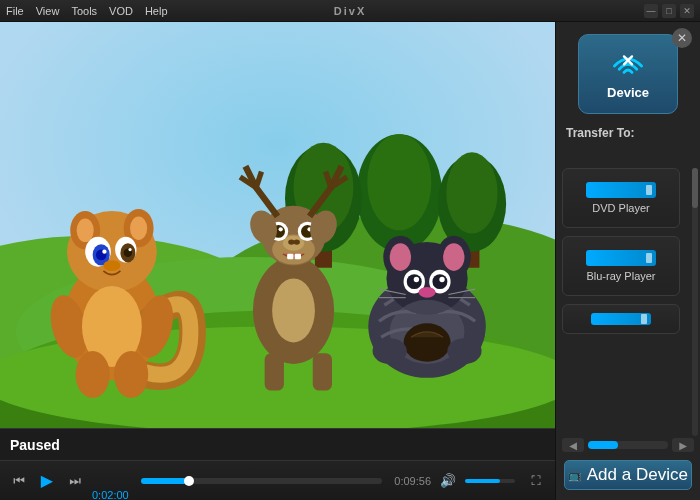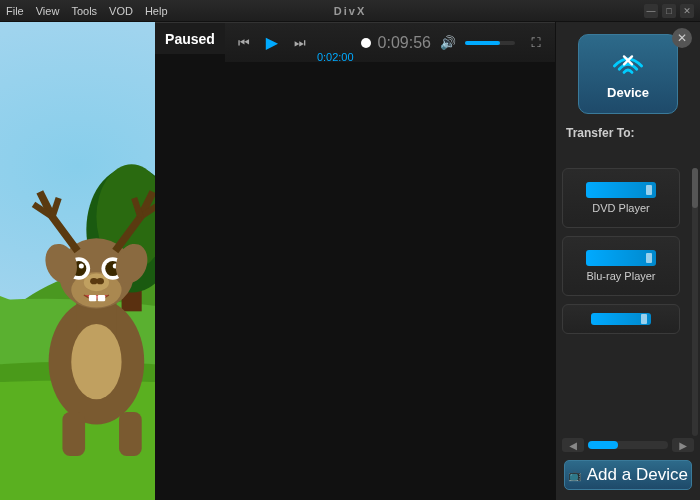--- a/index.html
+++ b/index.html
@@ -63,21 +63,21 @@
     #main {
       display: flex;
       width: 700px;
       height: 478px;
     }
 
     
     #left-panel {
       flex: 1;
       display: flex;
-      flex-direction: row;
+      flex-direction: column;
       background: #111;
     }
 
     
     #video-area {
       flex: 1;
       position: relative;
       background: #000;
       overflow: hidden;
     }
@@ -163,21 +163,21 @@
     }
 
     #time-start {
       color: #00aaff;
       font-size: 11px;
       white-space: nowrap;
       margin-top: 29px;
     }
     #time-end {
       color: #888;
-      font-size: 16px;
+      font-size: 11px;
       white-space: nowrap;
     }
 
     
     #right-panel {
       width: 145px;
       background: #252525;
       display: flex;
       flex-direction: column;
       border-left: 1px solid #111;

